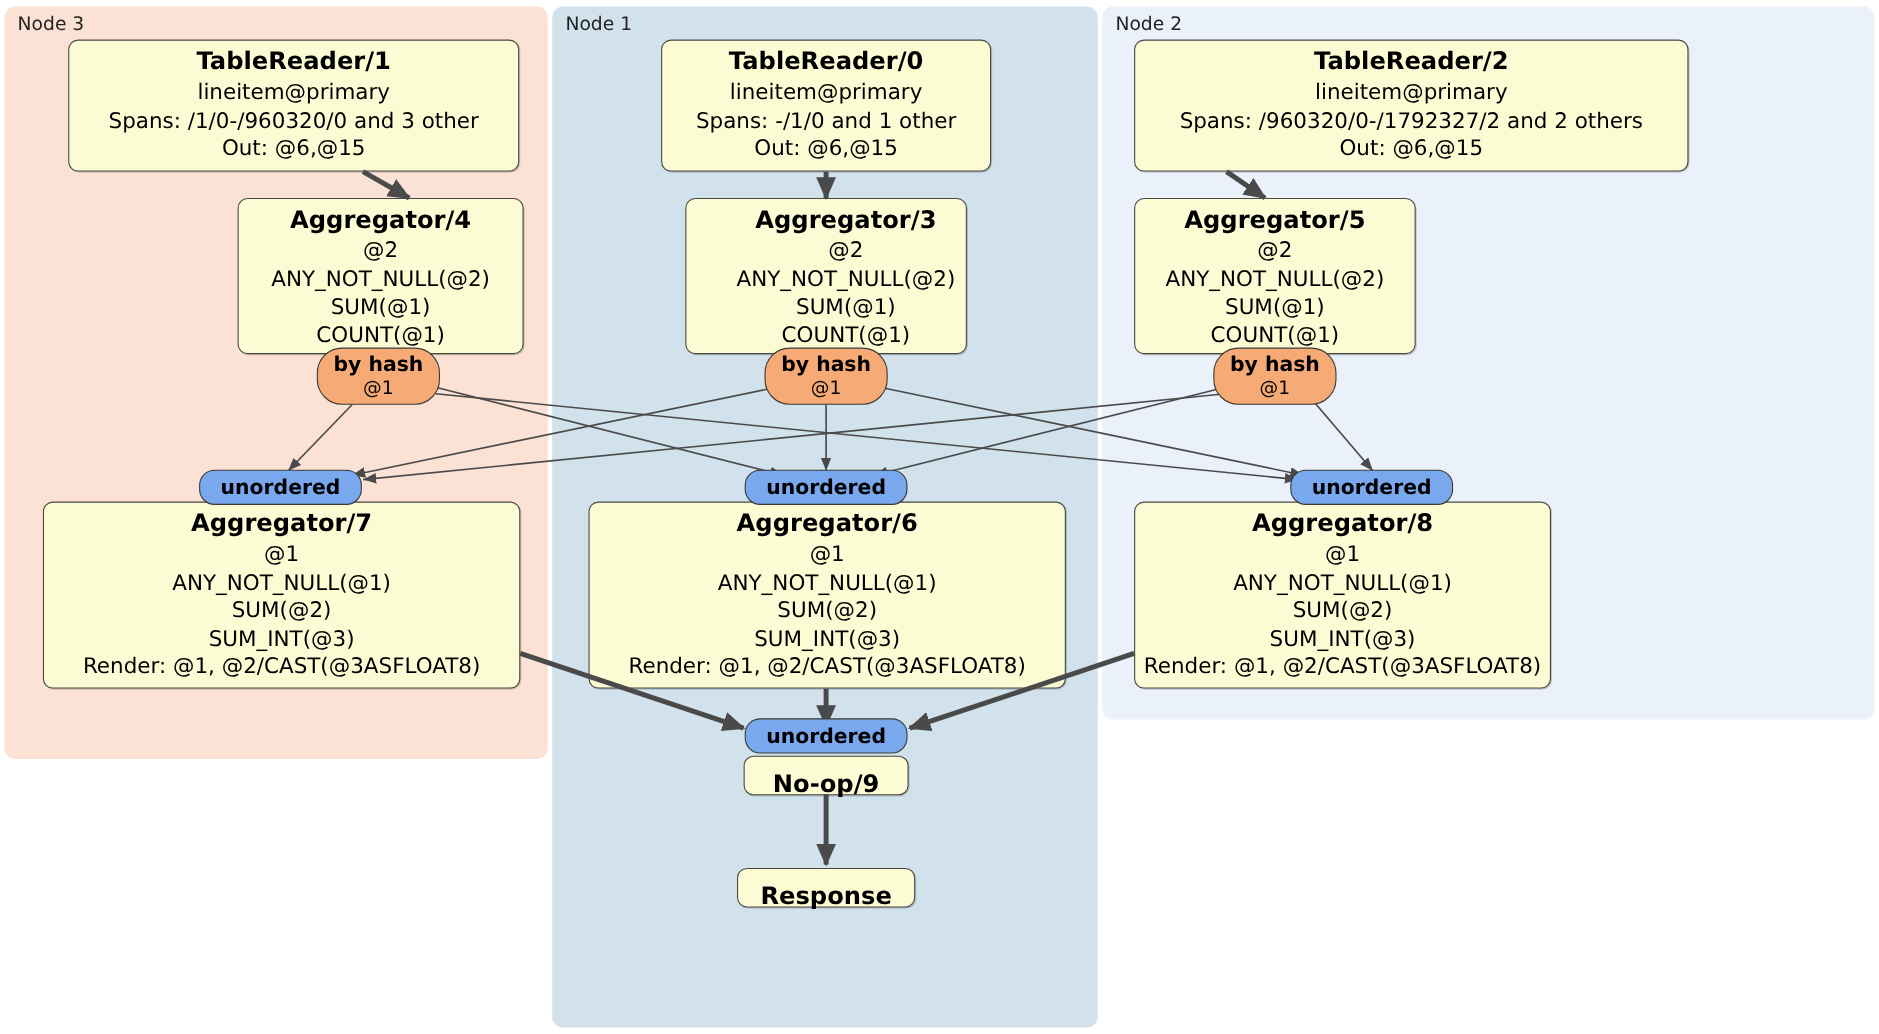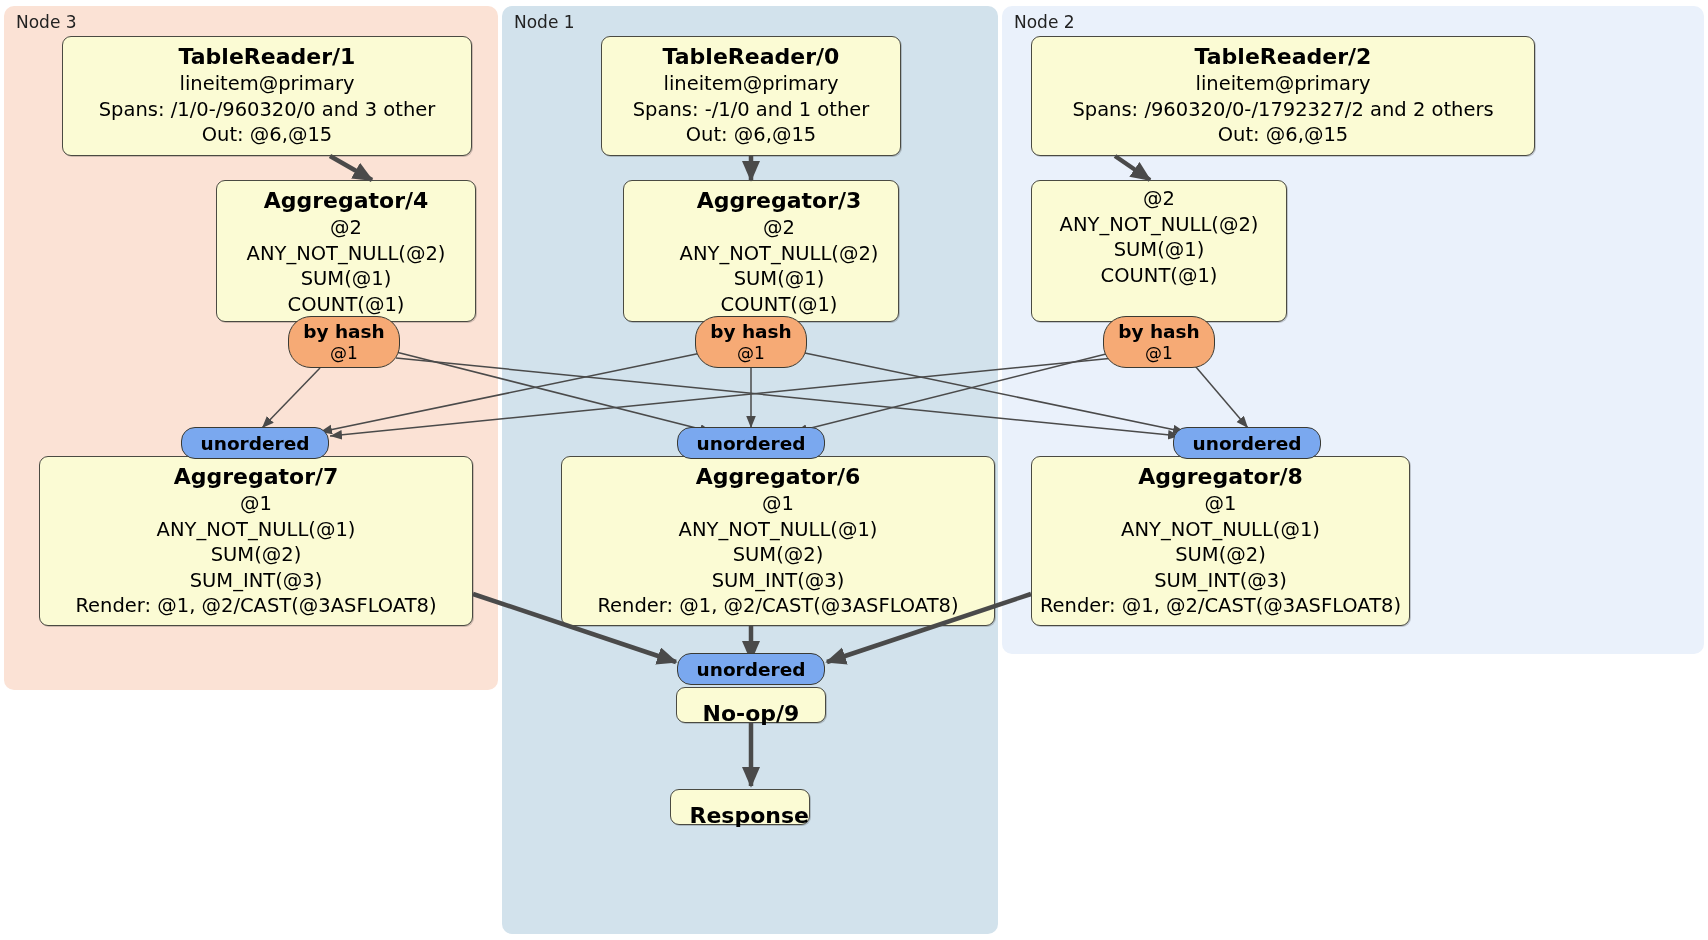--- a/index.html
+++ b/index.html
@@ -186,29 +186,30 @@
   </div>
 
   <div class="proc-box" style="left:216px; top:180px; width:260px; height:142px;">
     <span class="proc-title">Aggregator/4</span>
     <span class="proc-line">@2</span>
     <span class="proc-line">ANY_NOT_NULL(@2)</span>
     <span class="proc-line">SUM(@1)</span>
     <span class="proc-line">COUNT(@1)</span>
   </div>
 
-  <div class="proc-box" style="left:623px; top:180px; width:276px; height:142px;padding-left:36px;">
+  <div class="proc-box" style="left:623px; top:180px; width:256px; height:142px;padding-left:36px;">
     <span class="proc-title">Aggregator/3</span>
     <span class="proc-line">@2</span>
     <span class="proc-line">ANY_NOT_NULL(@2)</span>
     <span class="proc-line">SUM(@1)</span>
     <span class="proc-line">COUNT(@1)</span>
   </div>
 
   <div class="proc-box" style="left:1031px; top:180px; width:256px; height:142px;">
+    <span class="proc-title">Aggregator/5</span>
     <span class="proc-line">@2</span>
     <span class="proc-line">ANY_NOT_NULL(@2)</span>
     <span class="proc-line">SUM(@1)</span>
     <span class="proc-line">COUNT(@1)</span>
   </div>
 
   <div class="badge badge-hash" style="left:288px; top:316px; width:112px; height:52px;">
     <span class="b-title">by hash</span>
     <span class="b-sub">@1</span>
   </div>
@@ -237,21 +238,21 @@
 
   <div class="proc-box" style="left:39px; top:456px; width:434px; height:170px;">
     <span class="proc-title">Aggregator/7</span>
     <span class="proc-line">@1</span>
     <span class="proc-line">ANY_NOT_NULL(@1)</span>
     <span class="proc-line">SUM(@2)</span>
     <span class="proc-line">SUM_INT(@3)</span>
     <span class="proc-line">Render: @1, @2/CAST(@3ASFLOAT8)</span>
   </div>
 
-  <div class="proc-box" style="left:561px; top:456px; width:434px; height:170px;">
+  <div class="proc-box" style="left:535px; top:456px; width:434px; height:170px;">
     <span class="proc-title">Aggregator/6</span>
     <span class="proc-line">@1</span>
     <span class="proc-line">ANY_NOT_NULL(@1)</span>
     <span class="proc-line">SUM(@2)</span>
     <span class="proc-line">SUM_INT(@3)</span>
     <span class="proc-line">Render: @1, @2/CAST(@3ASFLOAT8)</span>
   </div>
 
   <div class="proc-box" style="left:1031px; top:456px; width:379px; height:170px;">
     <span class="proc-title">Aggregator/8</span>
@@ -274,17 +275,17 @@
   </svg>
 
   <div class="badge badge-unordered" style="left:677px; top:653px; width:148px; height:32px;">
     <span>unordered</span>
   </div>
 
   <div class="proc-box compact" style="left:676px; top:687px; width:150px; height:36px;">
     <span class="proc-title">No-op/9</span>
   </div>
 
-  <div class="proc-box compact" style="left:670px; top:789px; width:140px; height:36px;justify-content:flex-end;">
+  <div class="proc-box compact" style="left:670px; top:789px; width:162px; height:36px;">
     <span class="proc-title">Response</span>
   </div>
 
 </div>
 
 </body></html>

